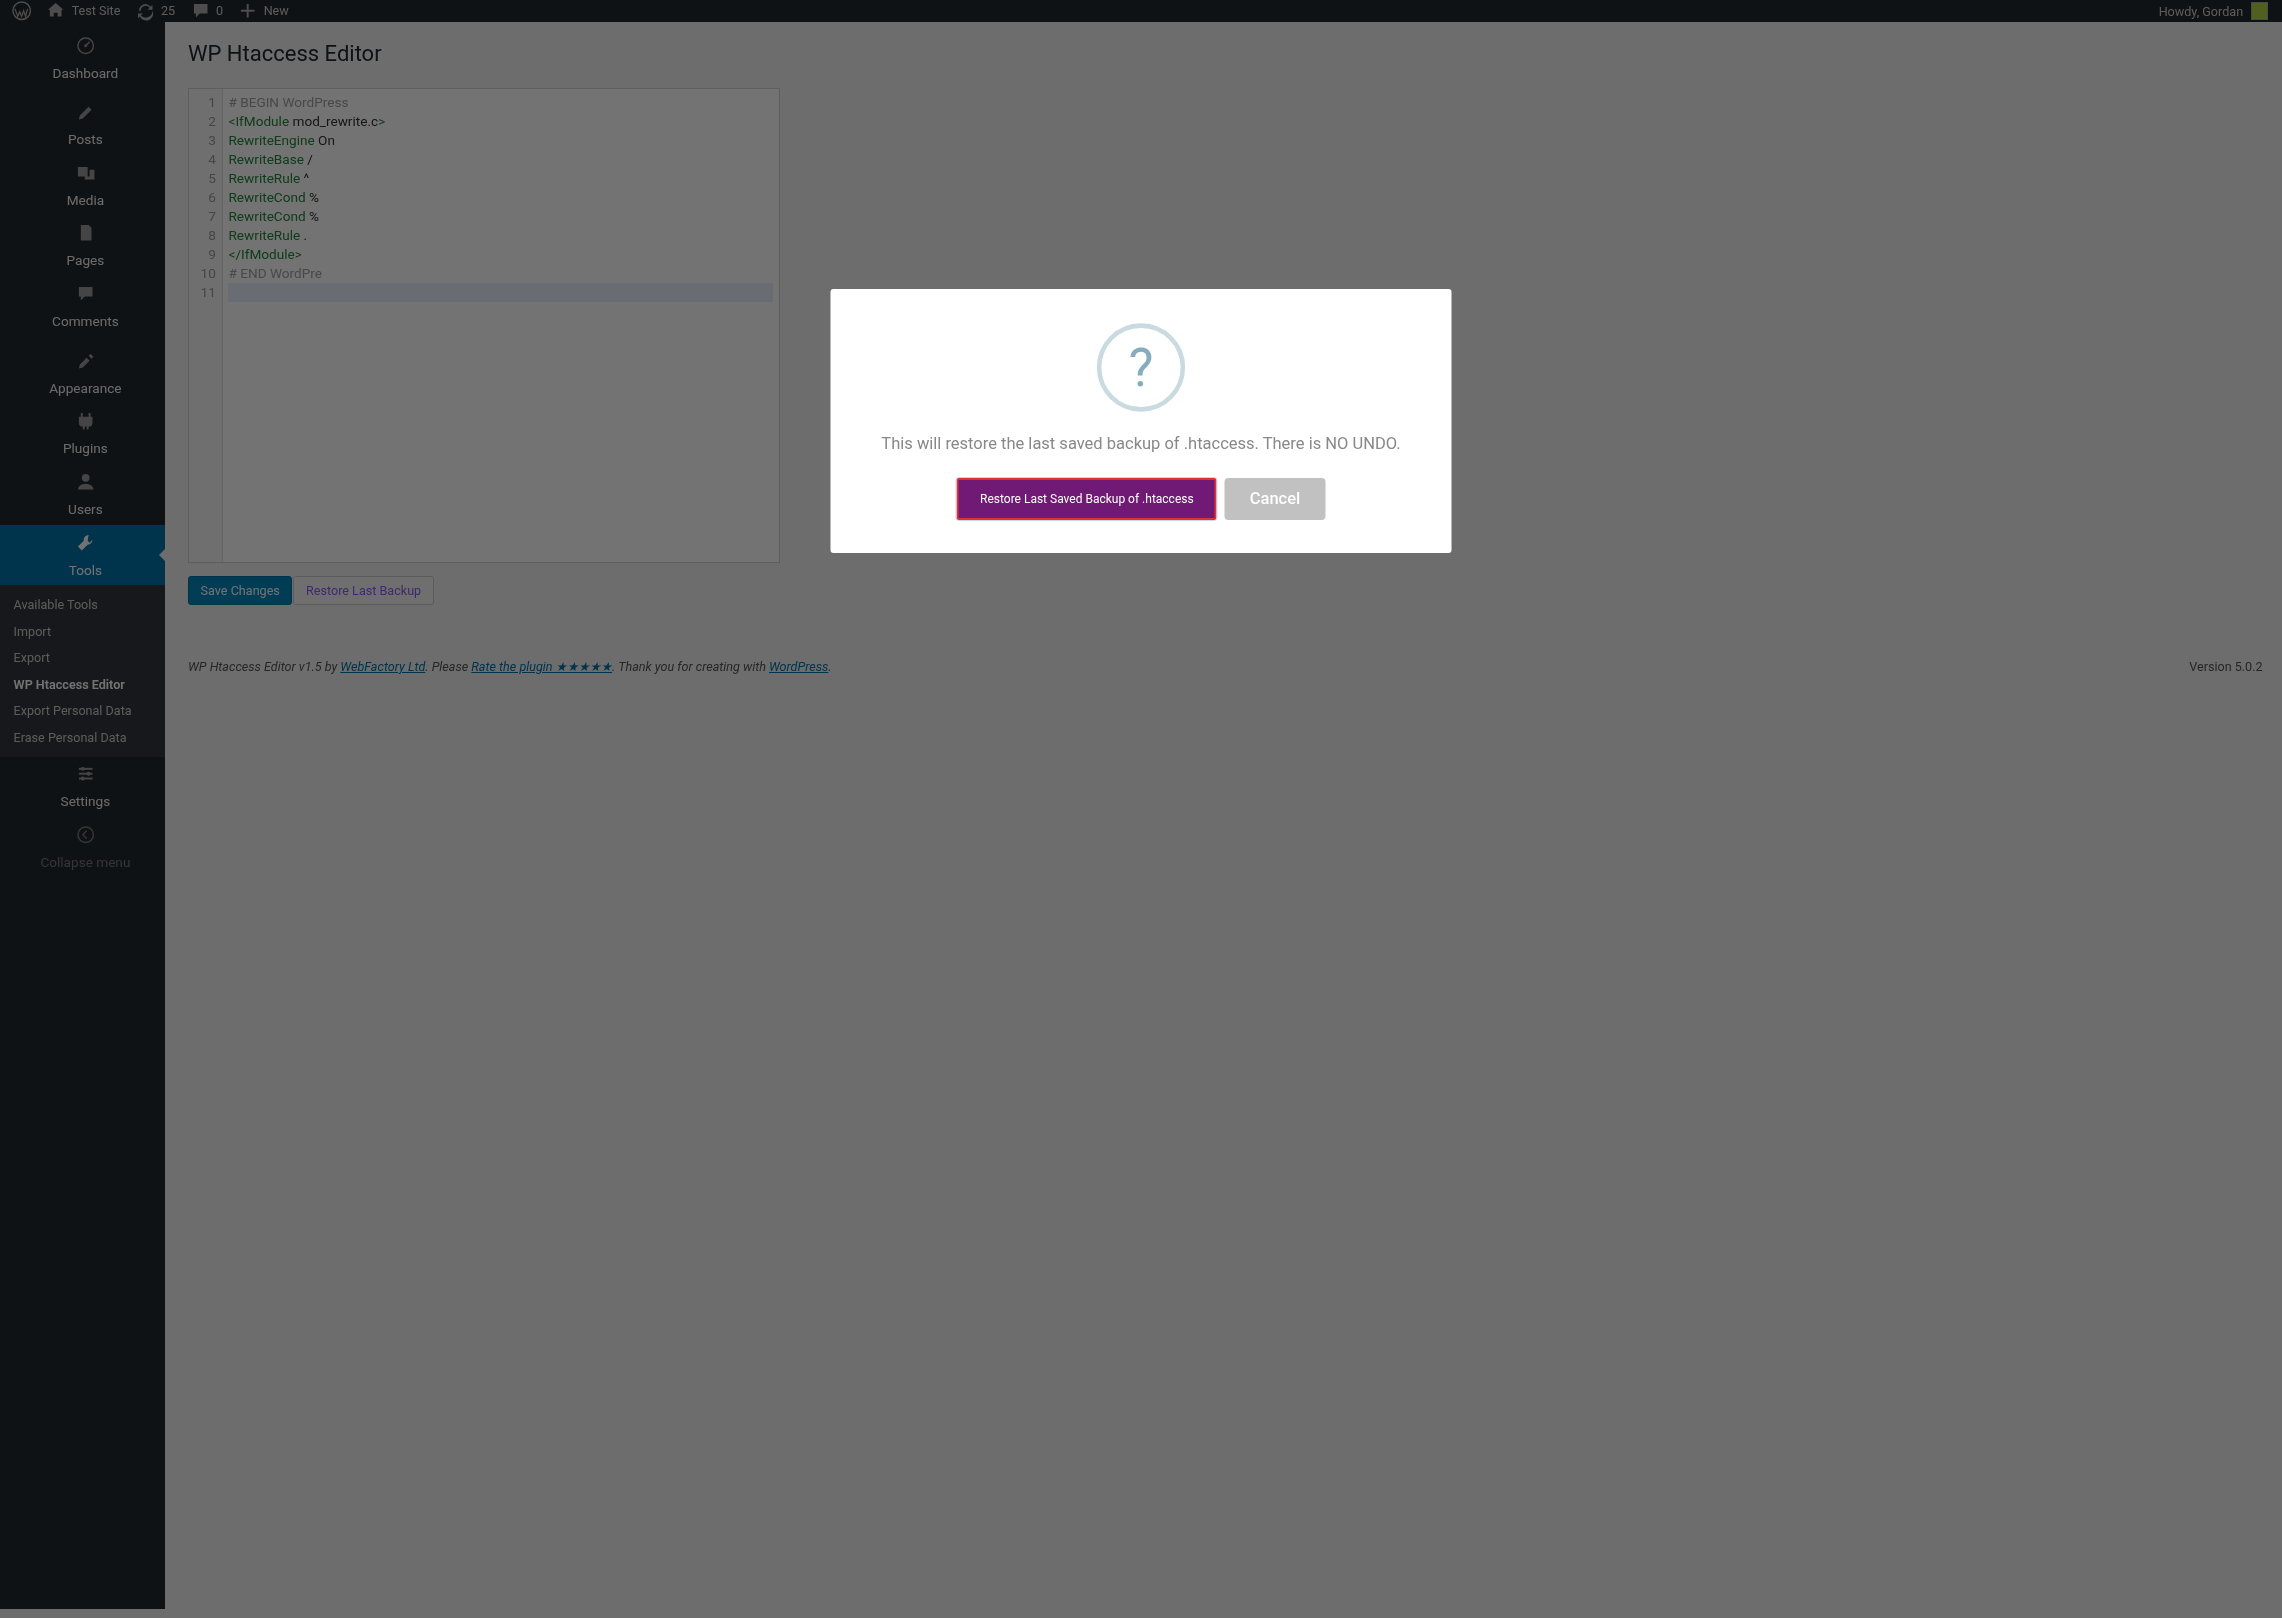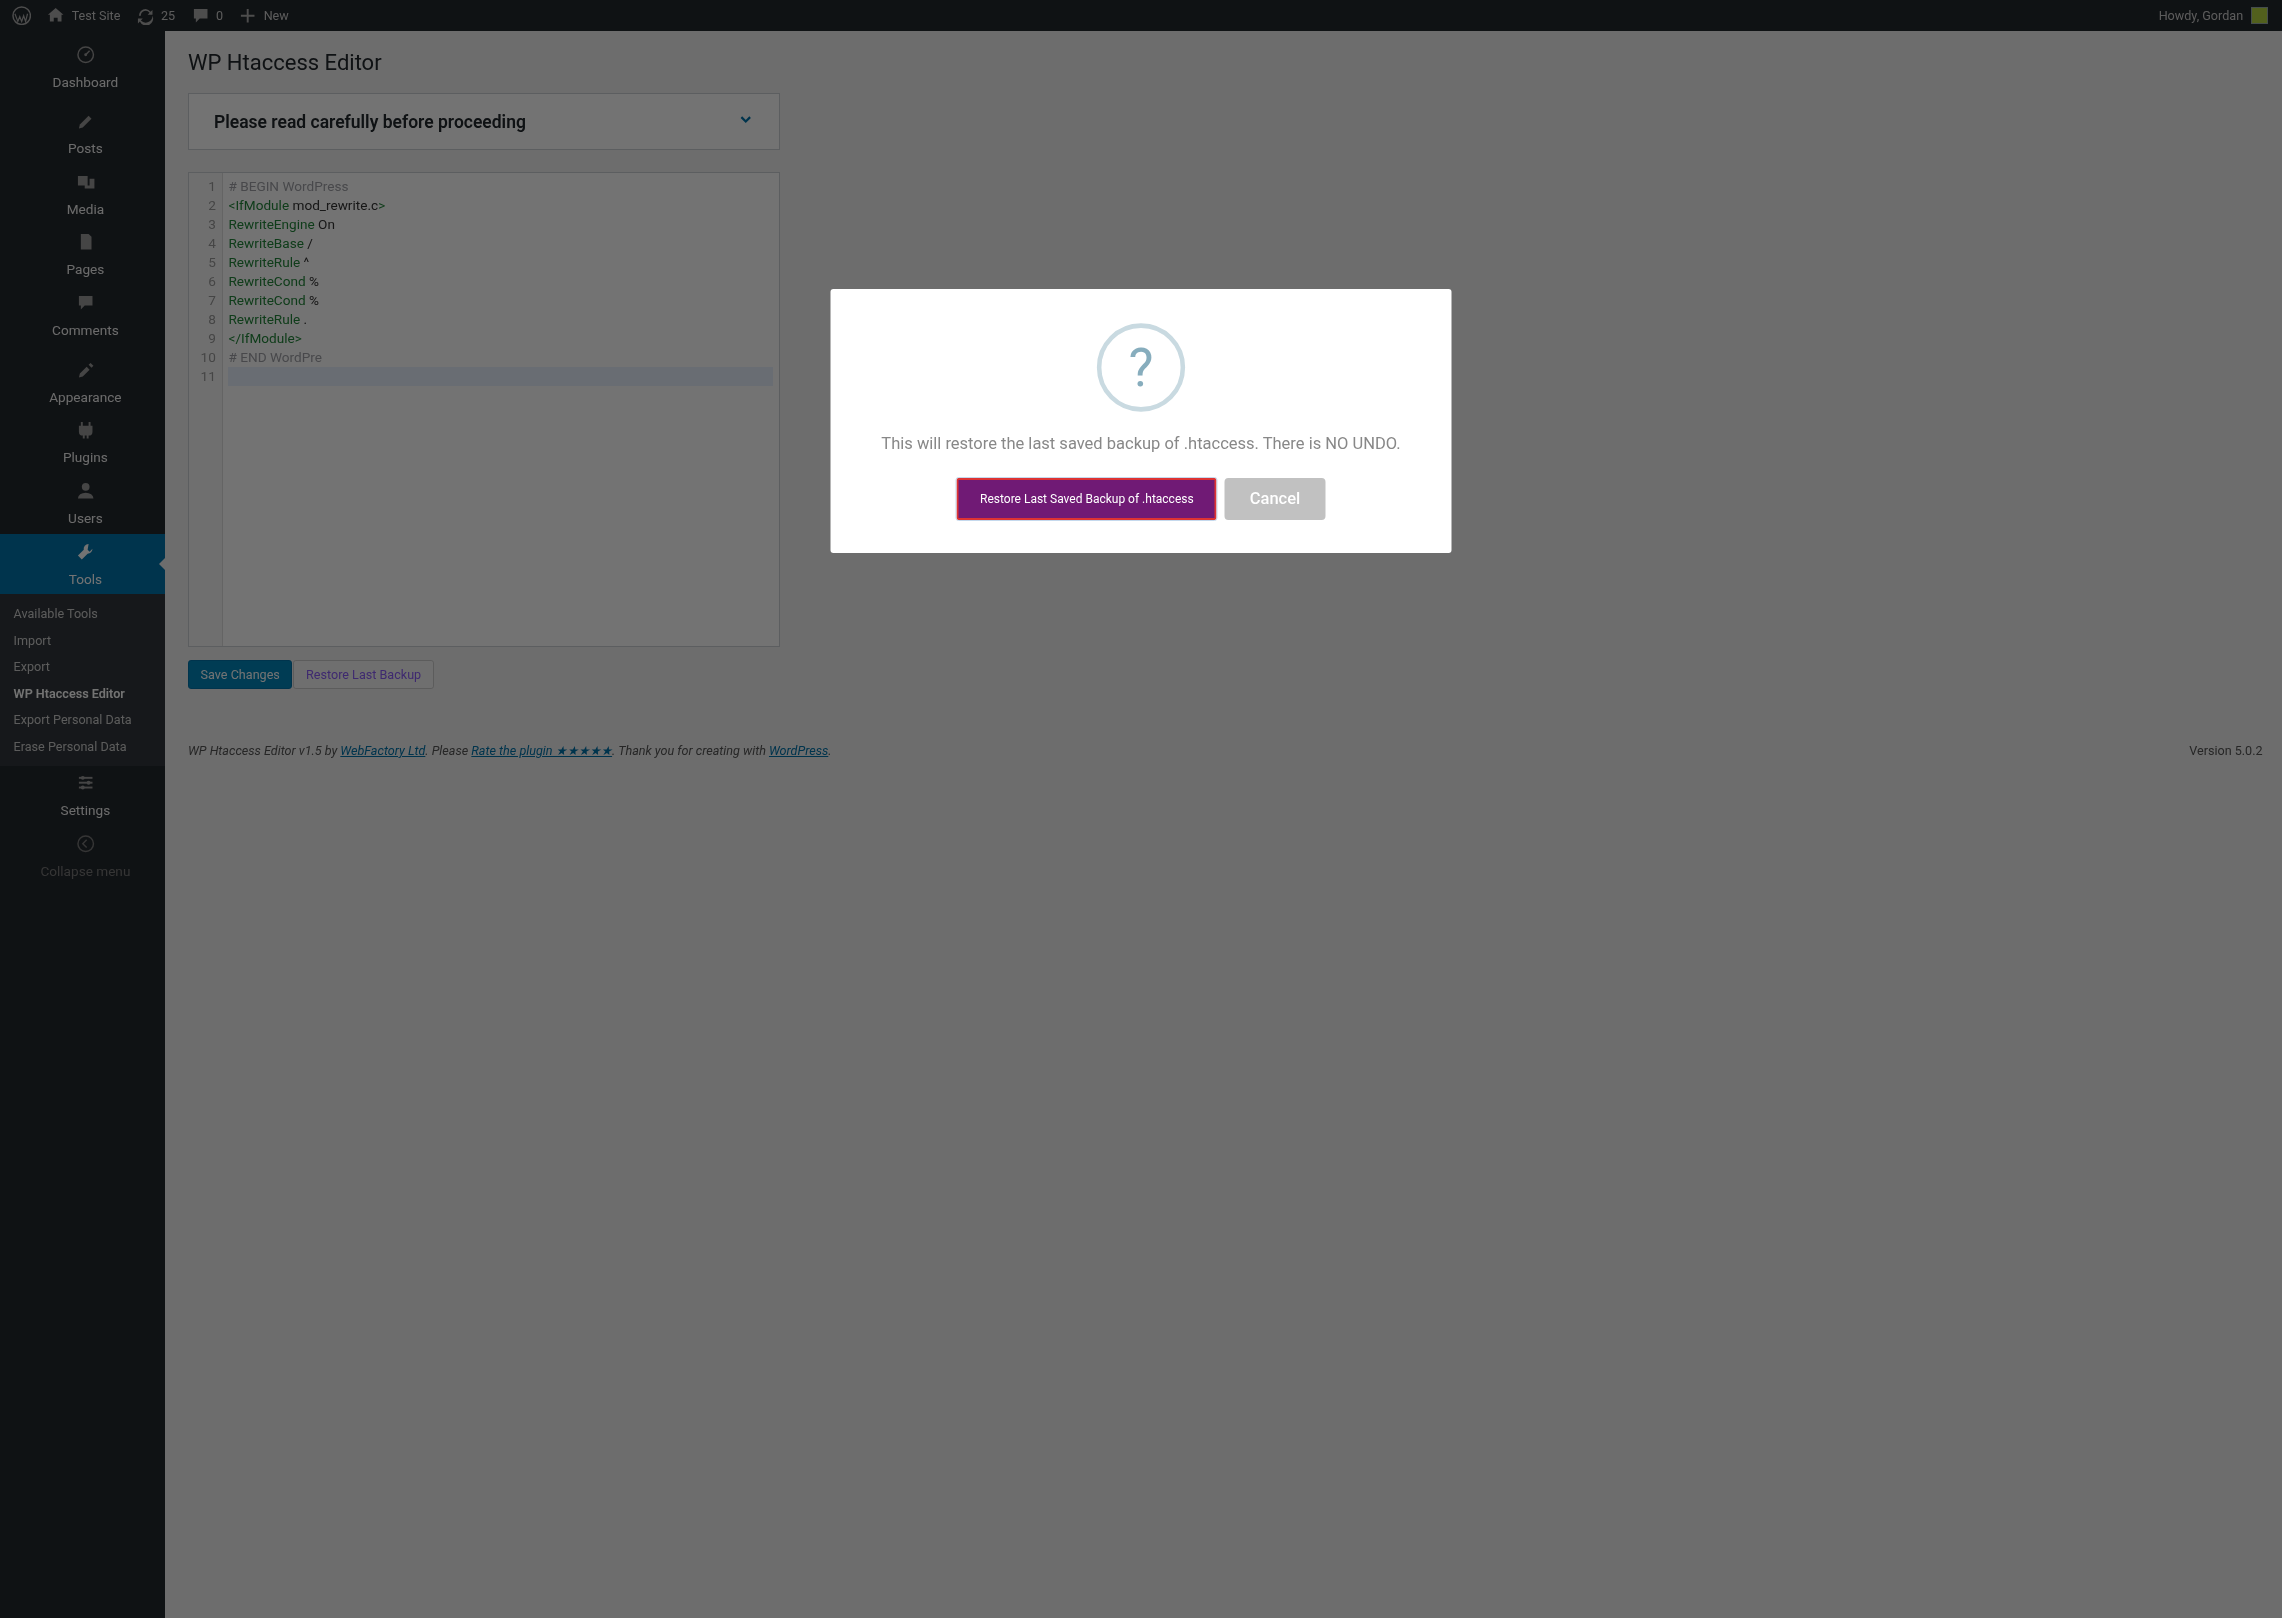--- a/index.html
+++ b/index.html
@@ -1,19 +1,19 @@
 <!DOCTYPE html>
 <html><head>
 <meta charset="utf-8">
 <style>
 * { margin: 0; padding: 0; box-sizing: border-box; font-family: -apple-system, BlinkMacSystemFont, "Segoe UI", Roboto, sans-serif; }
 body { background: #f1f1f1; font-size: 12.6px; color: #444; }
 
 
-.admin-bar { height: 31px; background: #23282d; color: #eee; display: flex; align-items: center; padding: 0 5.8px; font-size: 12.6px; }
+.admin-bar { height: 22px; background: #23282d; color: #eee; display: flex; align-items: center; padding: 0 5.8px; font-size: 12.6px; }
 .admin-bar-left { display: flex; align-items: center; gap: 15.5px; padding-left: 5.8px; }
 .admin-bar-right { margin-left: auto; display: flex; align-items: center; gap: 7.8px; padding-right: 7.8px; }
 .ab-item { display: flex; align-items: center; gap: 5.8px; color: #ccc; cursor: pointer; }
 .ab-item svg { width: 19.4px; height: 19.4px; }
 .avatar { width: 17.5px; height: 17.5px; background: #b6d642; border: 1px solid #9aa; }
 
 
 .wrap { display: flex; min-height: calc(100vh - 31px); }
 .sidebar { width: 165px; background: #23282d; color: #eee; }
 .menu-item { display: flex; align-items: center; gap: 9.7px; padding: 7.8px 7.8px 7.8px 13.6px; color: #eee; font-size: 13.6px; cursor: pointer; flex-direction: column; }
@@ -187,30 +187,20 @@
           <circle cx="10" cy="10" r="8" fill="none" stroke="#777" stroke-width="1.5"></circle>
           <path d="M11 6l-4 4 4 4" fill="none" stroke="#777" stroke-width="1.5"></path>
         </svg>
       <span>Collapse menu</span>
     </div>
   </div>
 
   <div class="main">
     <h1>WP Htaccess Editor</h1>
 
-    <div class="accordion" style="width:592px;">
-      <div class="accordion-header">
-        <h3>Please read carefully before proceeding</h3>
-        <span class="chevron">
-          <svg width="17.5" height="17.5" viewBox="0 0 20 20">
-              <path d="M5 7l5 5 5-5" fill="none" stroke="#0073aa" stroke-width="2.5"></path>
-            </svg>
-        </span>
-      </div>
-    </div>
 
     <div class="editor" style="width:592px;">
       <div class="gutter">
         <div>1</div>
           <div>2</div>
           <div>3</div>
           <div>4</div>
           <div>5</div>
           <div>6</div>
           <div>7</div>

